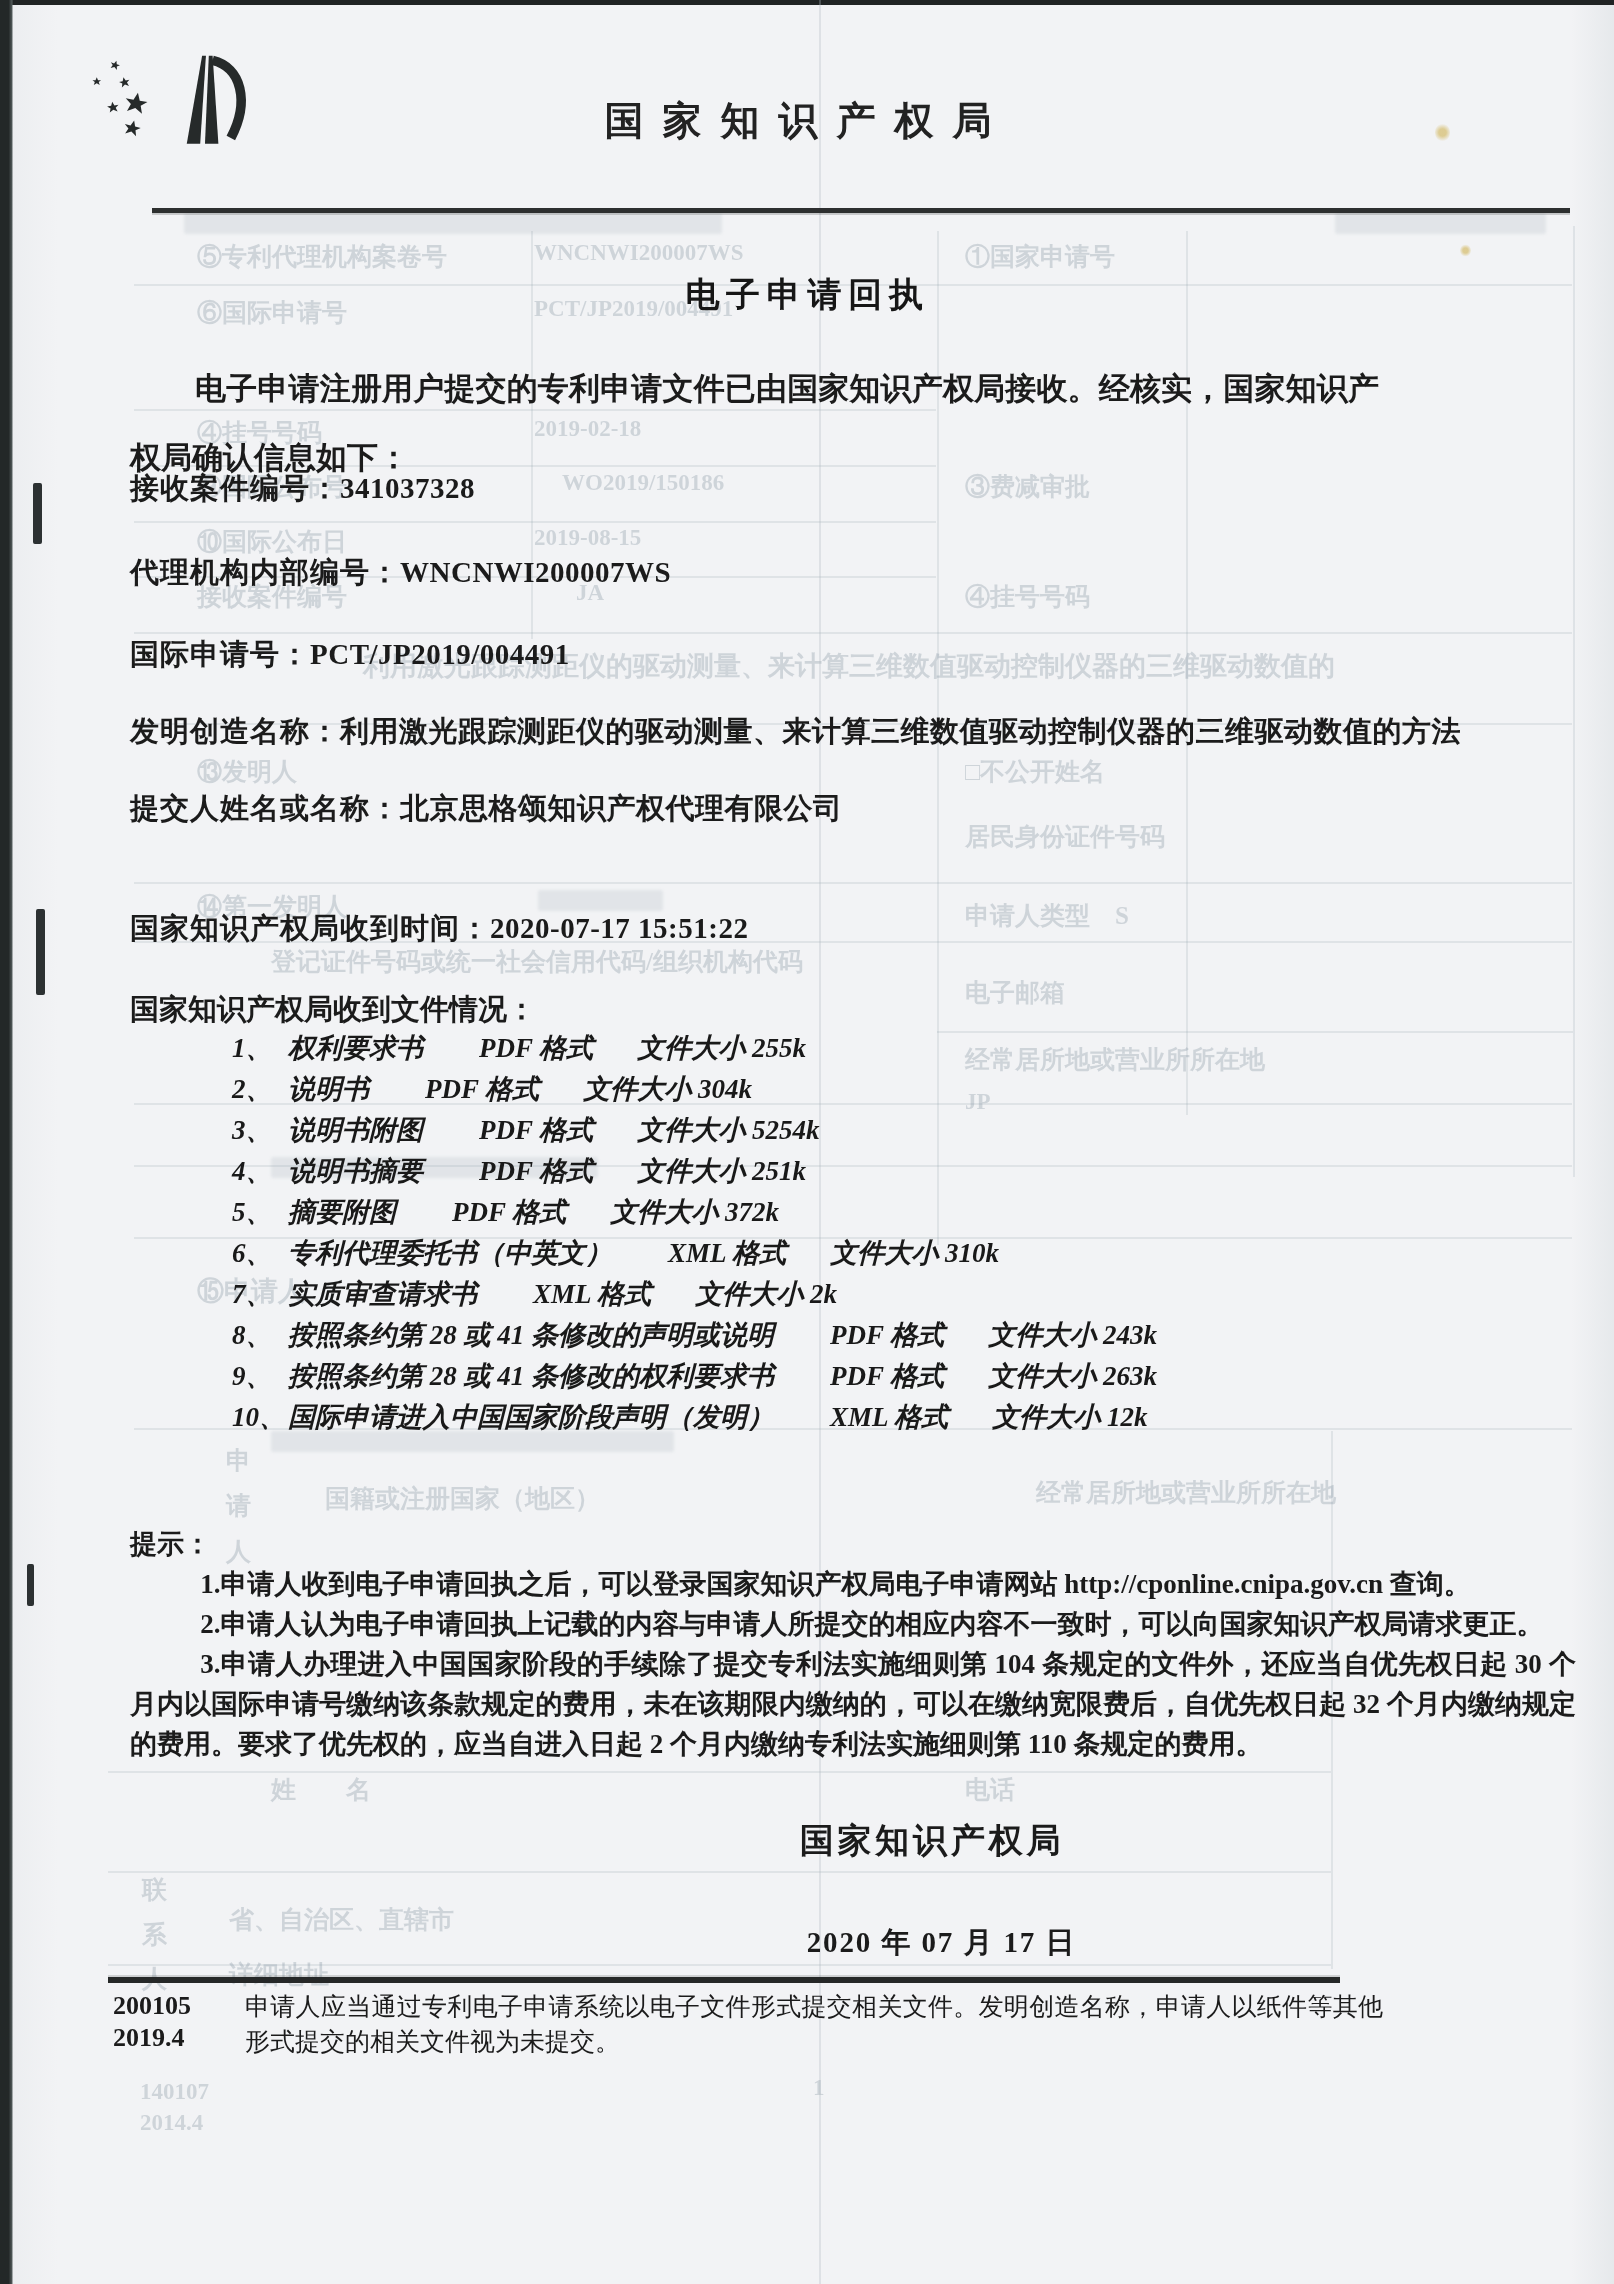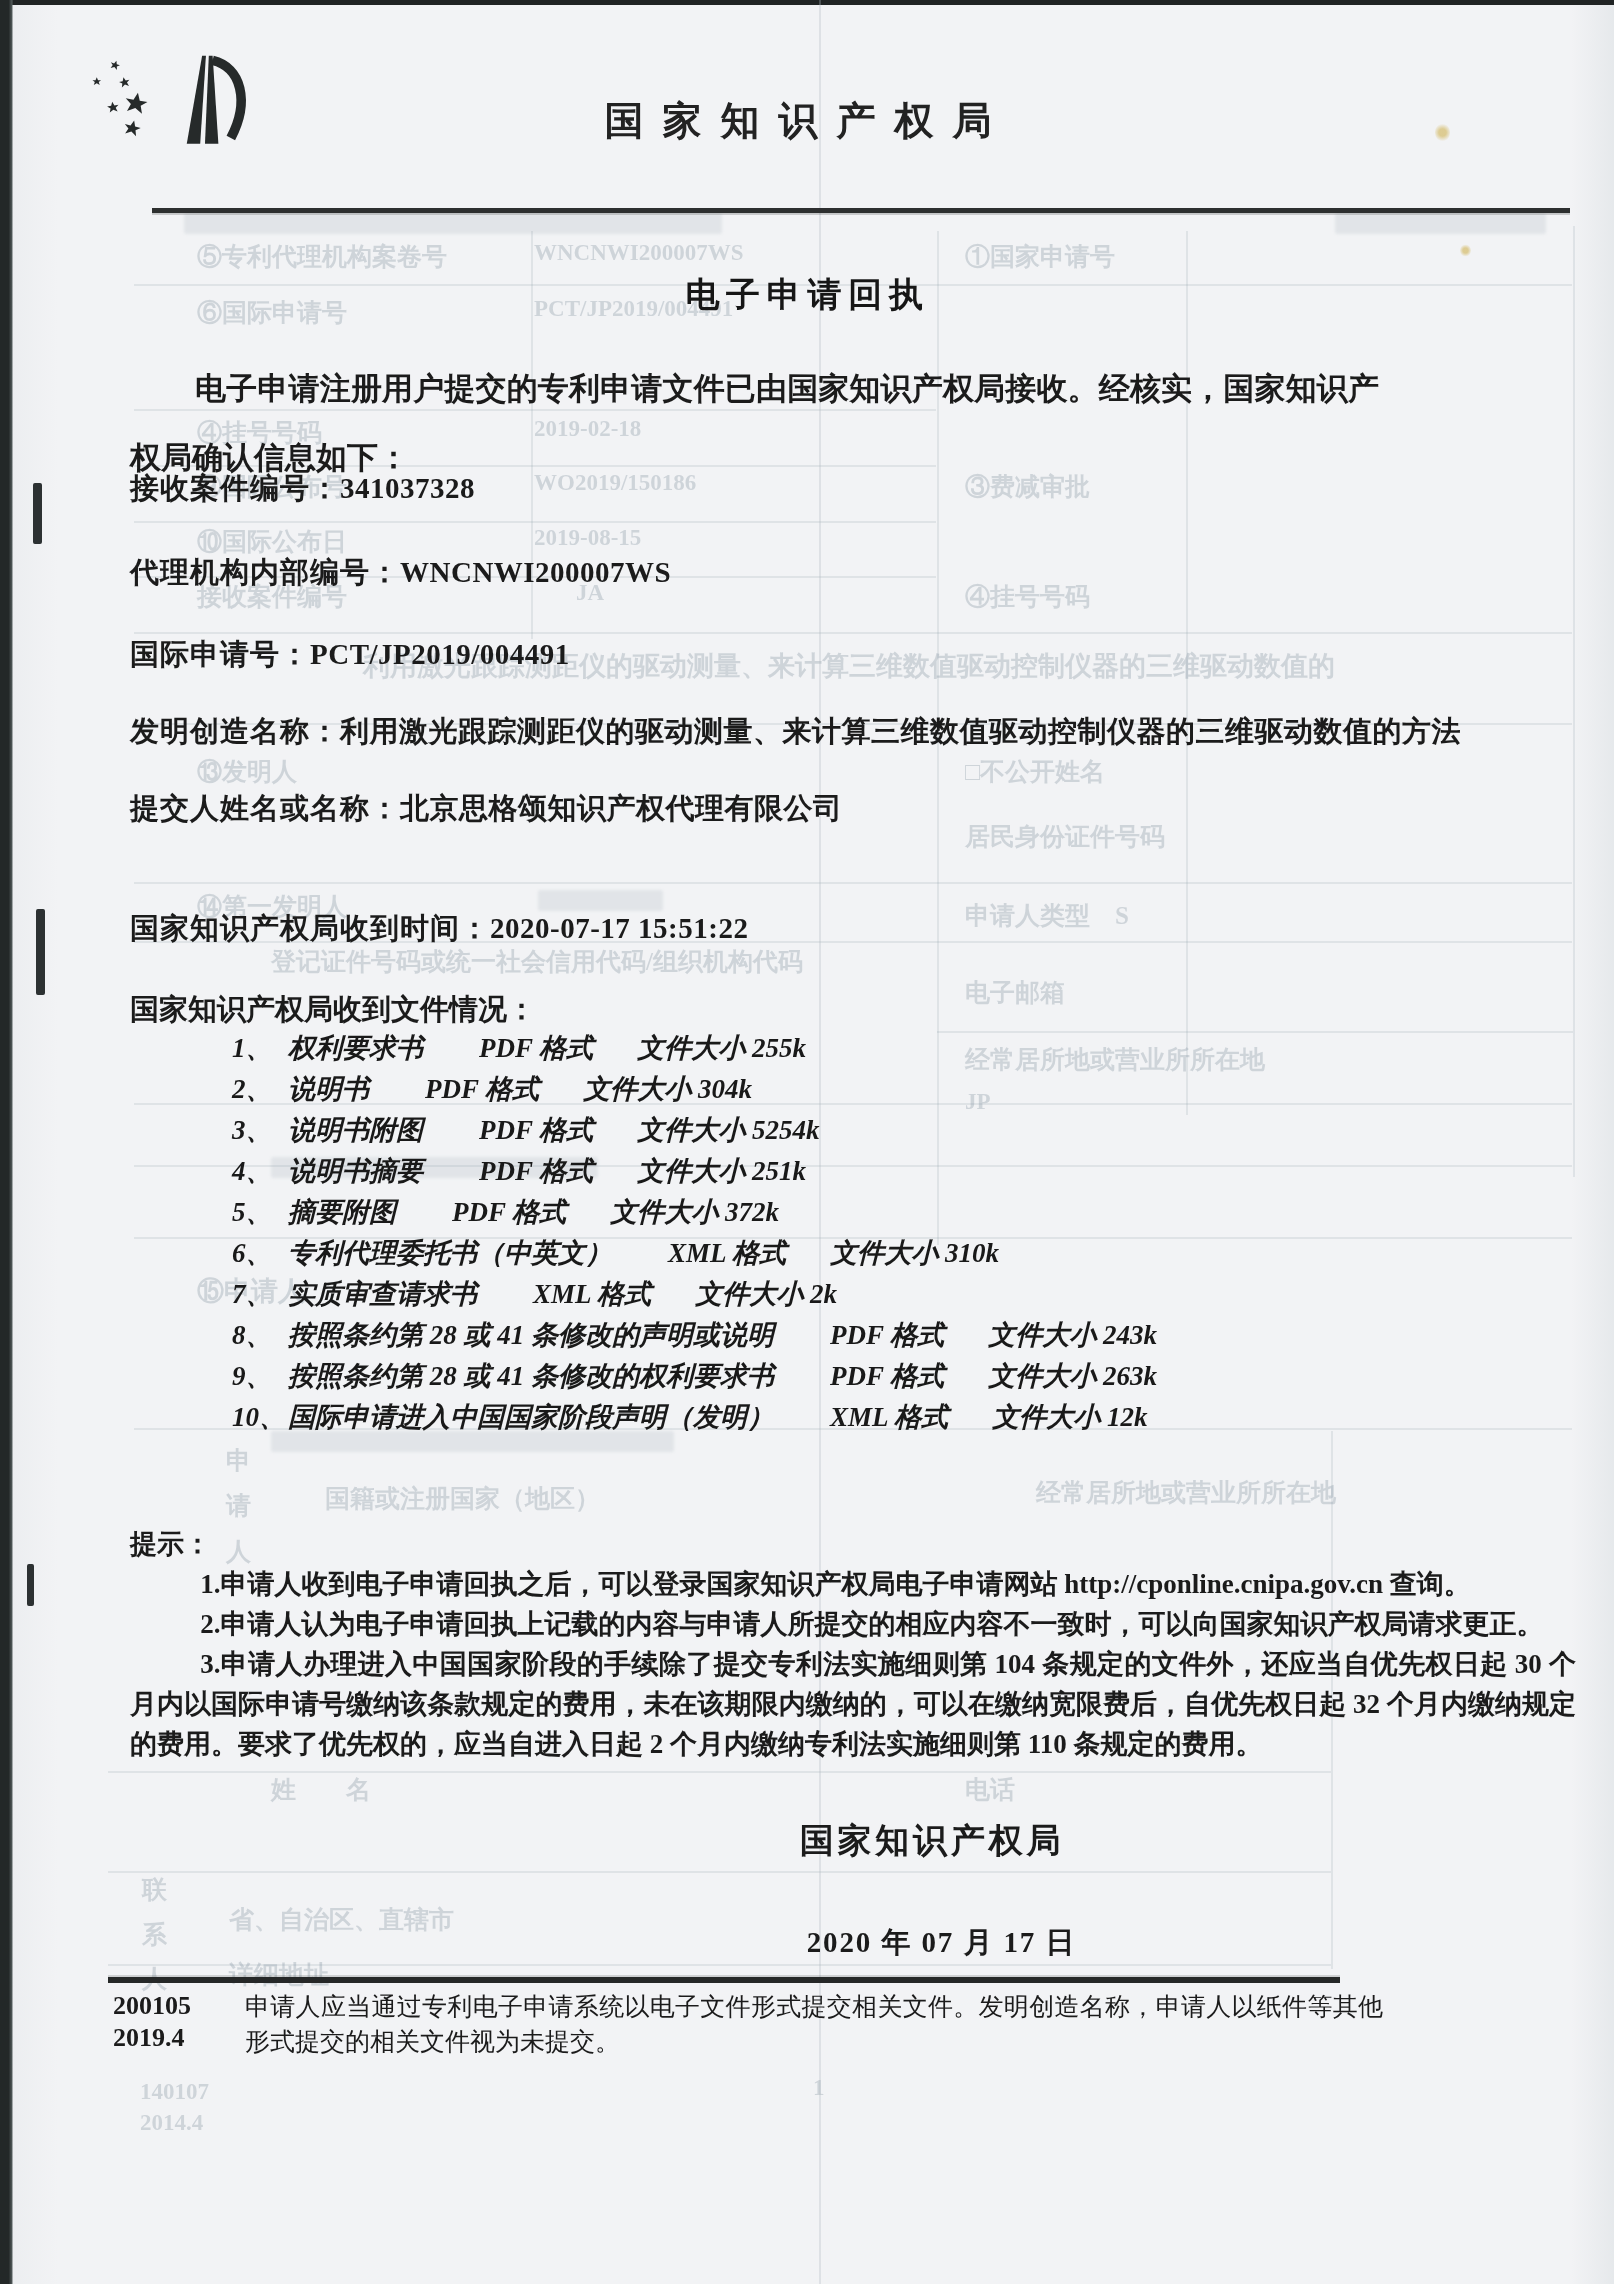--- a/index.html
+++ b/index.html
@@ -84,21 +84,21 @@
 
   <div class="ghost-layer" id="ghost-layer">
       <span class="ghost-t" style="left: 197px; top: 240px; font-size: 25px;">⑤专利代理机构案卷号</span>
       <span class="ghost-t" style="left: 534px; top: 240px; font-size: 23px;">WNCNWI200007WS</span>
       <span class="ghost-t" style="left: 965px; top: 240px; font-size: 25px;">①国家申请号</span>
       <span class="ghost-t" style="left: 197px; top: 296px; font-size: 25px;">⑥国际申请号</span>
       <span class="ghost-t" style="left: 534px; top: 296px; font-size: 23px;">PCT/JP2019/004491</span>
       <span class="ghost-t" style="left: 197px; top: 416px; font-size: 25px;">④挂号号码</span>
       <span class="ghost-t" style="left: 534px; top: 416px; font-size: 23px;">2019-02-18</span>
       <span class="ghost-t" style="left: 197px; top: 470px; font-size: 25px;">⑨国际公布号</span>
-      <span class="ghost-t" style="left: 534px; top: 470px; font-size: 23px;">WO2019/150186</span>
+      <span class="ghost-t" style="left: 534px; top: 470px; font-size: 23px; padding-left: 28px;">WO2019/150186</span>
       <span class="ghost-t" style="left: 965px; top: 470px; font-size: 25px;">③费减审批</span>
       <span class="ghost-t" style="left: 197px; top: 525px; font-size: 25px; text-align: right;">⑩国际公布日</span>
       <span class="ghost-t" style="left: 534px; top: 525px; font-size: 23px;">2019-08-15</span>
       <span class="ghost-t" style="left: 197px; top: 580px; font-size: 25px;">接收案件编号</span>
       <span class="ghost-t" style="left: 576px; top: 580px; font-size: 23px;">JA</span>
       <span class="ghost-t" style="left: 965px; top: 580px; font-size: 25px;">④挂号号码</span>
       <span class="ghost-t" style="left: 363px; top: 648px; font-size: 27px;">利用激光跟踪测距仪的驱动测量、来计算三维数值驱动控制仪器的三维驱动数值的</span>
       <span class="ghost-t" style="left: 197px; top: 755px; font-size: 25px;">⑬发明人</span>
       <span class="ghost-t" style="left: 965px; top: 755px; font-size: 25px;">□不公开姓名</span>
       <span class="ghost-t" style="left: 965px; top: 820px; font-size: 25px;">居民身份证件号码</span>

